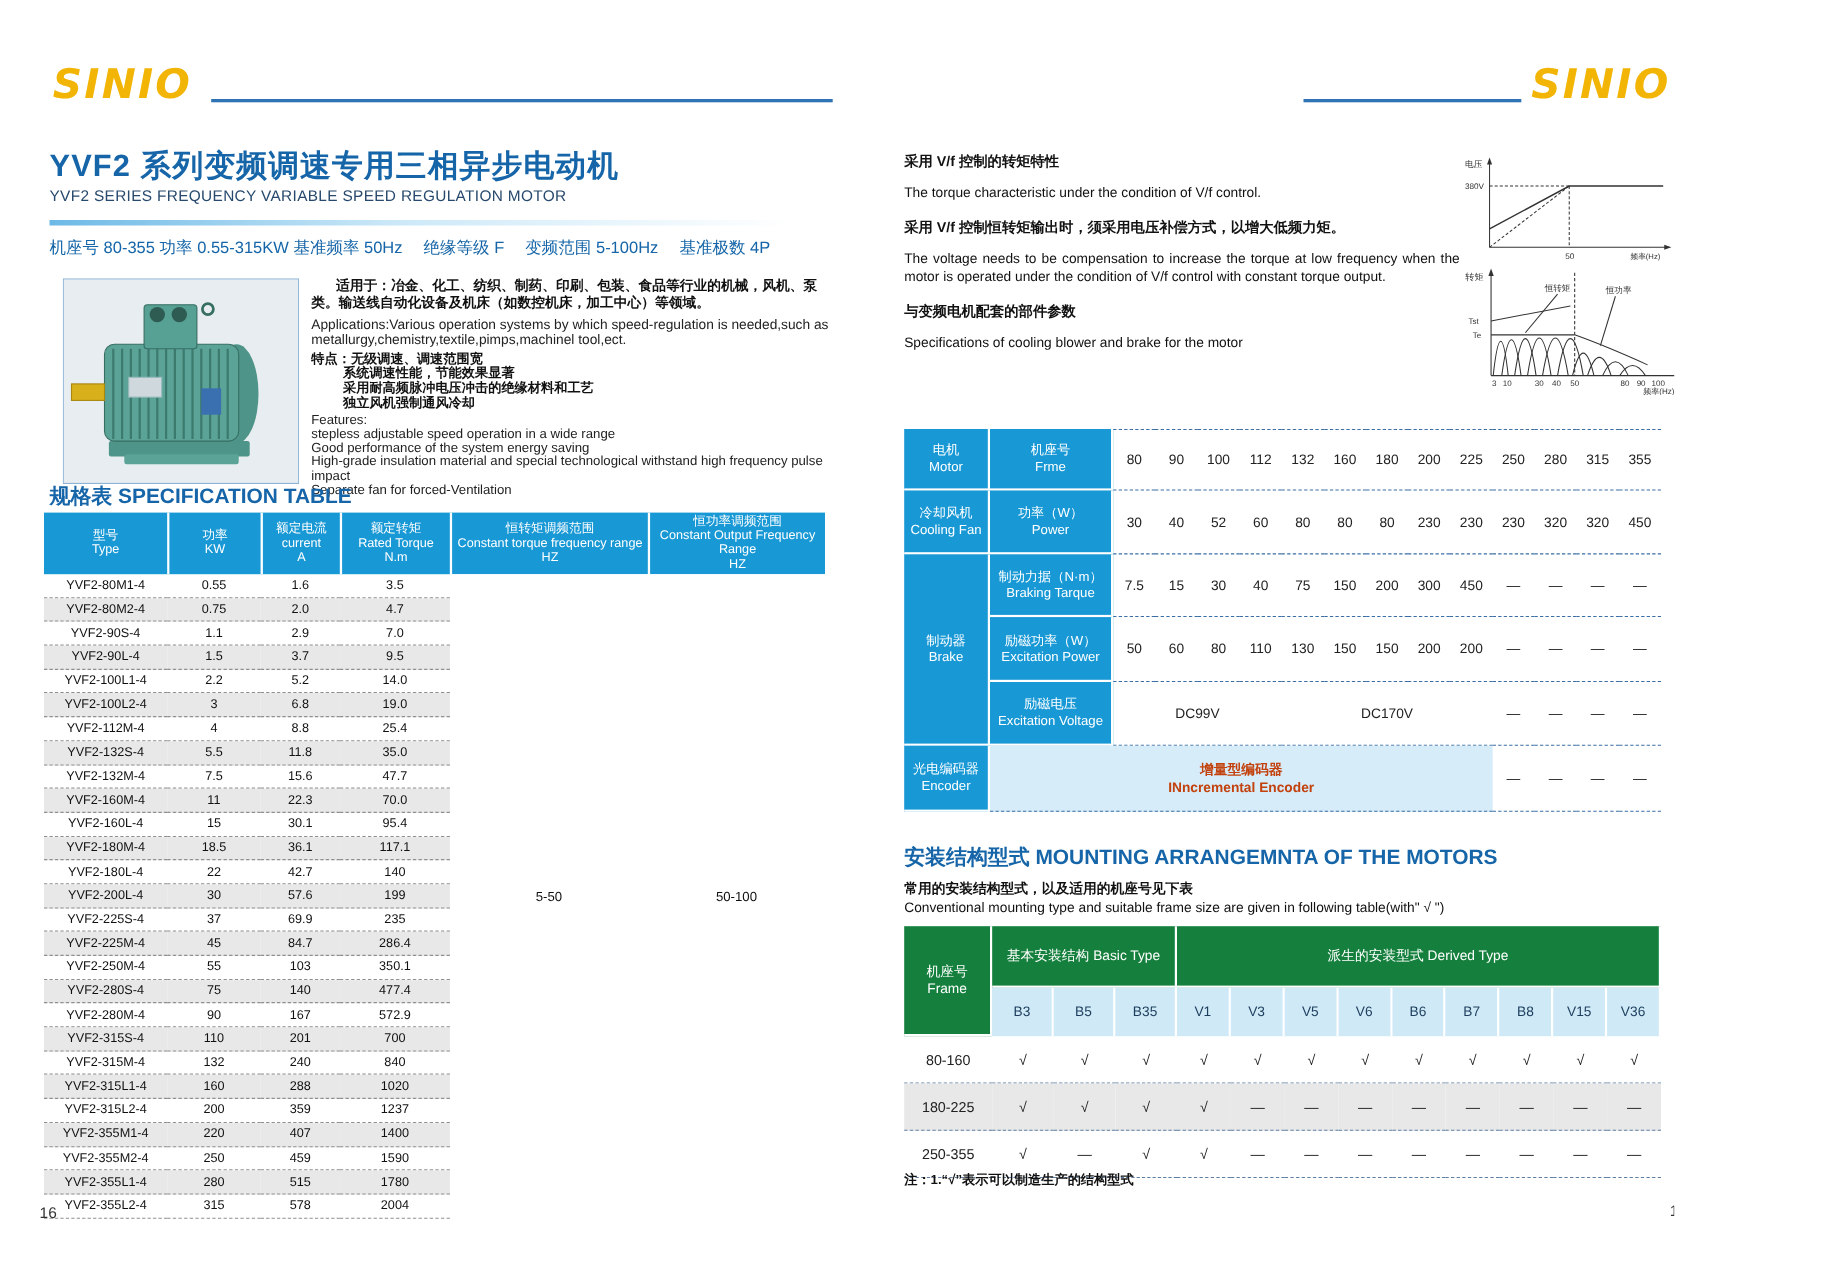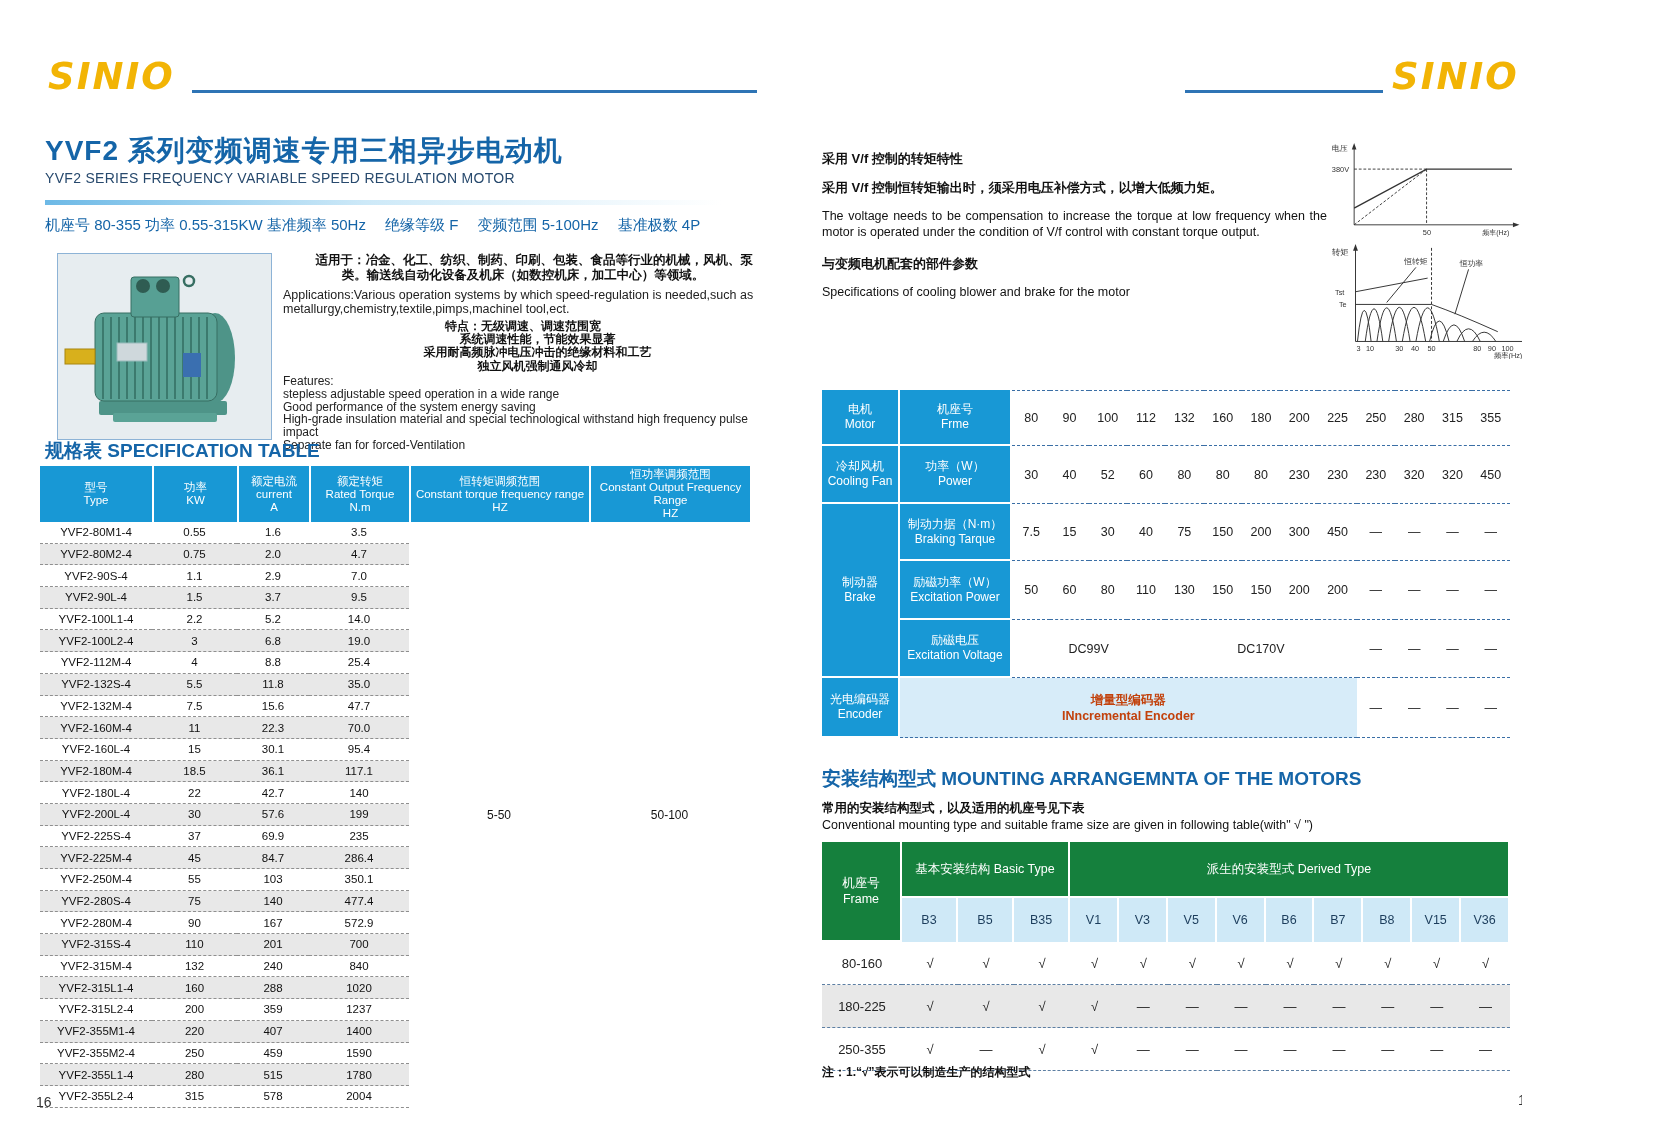--- a/index.html
+++ b/index.html
@@ -10,42 +10,42 @@
   .logo{font-family:"DejaVu Sans",sans-serif;font-style:italic;font-weight:bold;
         color:#f2b405;font-size:37px;letter-spacing:2px;line-height:1;}
   .hrule{height:3px;background:#2e74b5;}
   
   #title-cn{left:45px;top:132px;font-size:28px;font-weight:bold;color:#1565a8;letter-spacing:1px;}
   #title-en{left:45px;top:170px;font-size:14px;color:#27496d;letter-spacing:.3px;}
   #title-grad{left:45px;top:200px;width:712px;height:5px;
               background:linear-gradient(to right,#6db9e6,#cde9f8 45%,#ffffff 95%);}
   #spec-line{left:45px;top:216px;font-size:15px;color:#1565a8;}
   
-  .cnp{font-weight:bold;color:#111;text-align:center;}
+  .cnp{font-weight:bold;color:#111;}
   #apply-cn{left:283px;top:253px;width:480px;font-size:12.5px;line-height:15px;text-indent:1.8em;}
   #apply-en{left:283px;top:288px;width:480px;font-size:12.5px;line-height:14px;}
   #features-cn{left:283px;top:320px;width:480px;font-size:12px;line-height:13.2px;}
   #features-cn div+div{padding-left:2.4em;}
   #features-en{left:283px;top:375px;width:480px;font-size:12px;line-height:12.8px;}
   
   .sect{font-size:19px;font-weight:bold;color:#1565a8;}
   #spec-title{left:45px;top:438px;}
   
   table{border-collapse:separate;border-spacing:0;table-layout:fixed;}
   #spec-table{position:absolute;left:40px;top:466px;width:710px;font-size:11.5px;}
   #spec-table th{background:#1898d5;color:#fff;font-weight:normal;height:56px;
                  border-left:2px solid #fff;vertical-align:middle;text-align:center;
                  padding:0 2px;line-height:13px;}
   #spec-table th:first-child{border-left:none;}
   #spec-table td{height:20.7px;text-align:center;vertical-align:middle;padding:0;}
   #spec-table td.d{border-bottom:1px dashed #8f8f8f;font-size:11.5px;color:#111;}
   #spec-table td.z{background:#e8e8e8;}
   #spec-table td.range{font-size:12px;color:#111;background:#fff;}
   
-  #rp-text{left:822px;top:150px;width:505px;}
+  #rp-text{left:822px;top:138px;width:505px;}
   #rp-text .pcn{font-size:13px;font-weight:bold;color:#111;margin:0 0 11px 0;}
   #rp-text .pen{font-size:12.5px;color:#111;margin:0 0 15px 0;line-height:16px;}
   #rp-text .just{text-align:justify;}
   
   .mini-chart text{font-family:"Liberation Sans","DejaVu Sans",sans-serif;fill:#333;}
   
   #component-table{position:absolute;left:822px;top:390px;width:688px;font-size:12.5px;}
   #component-table td{vertical-align:middle;text-align:center;}
   #component-table td.g,#component-table td.p{background:#1898d5;color:#fff;font-size:12px;
       line-height:15px;border-right:2px solid #fff;border-bottom:2px solid #fff;padding:0 3px;}
@@ -344,20 +344,21 @@
       </tbody>
     </table>
 
   <div class="abs pnum" style="left:36px;top:1094px;">16</div>
 
   <div class="abs hrule" style="left:1185px;top:90px;width:198px;"></div>
   <div class="abs logo" style="left:1392px;top:58px;">SINIO</div>
 
   <div class="abs" id="rp-text">
     <div class="pcn">采用 V/f 控制的转矩特性</div>
+    <div class="pen">The torque characteristic under the condition of V/f control.</div>
     <div class="pcn">采用 V/f 控制恒转矩输出时，须采用电压补偿方式，以增大低频力矩。</div>
     <div class="pen just">The voltage needs to be compensation to increase the torque at low frequency when the motor is operated under the condition of V/f control with constant torque output.</div>
     <div class="pcn">与变频电机配套的部件参数</div>
     <div class="pen">Specifications of cooling blower and brake for the motor</div>
   </div>
 
   <svg class="abs mini-chart" style="left:1330px;top:140px;" width="195" height="100" viewBox="0 0 210 105">
     <line x1="26" y1="6" x2="26" y2="90" stroke="#333"></line>
     <polygon points="26,2 23.5,9 28.5,9" fill="#333"></polygon>
     <line x1="26" y1="90" x2="200" y2="90" stroke="#333"></line>

